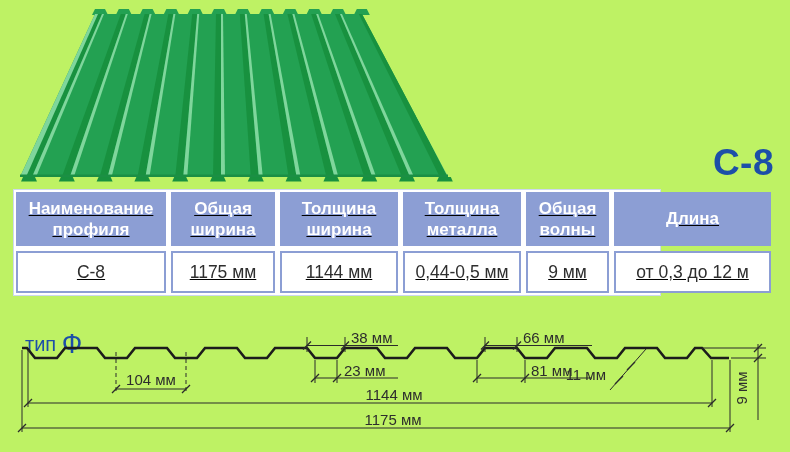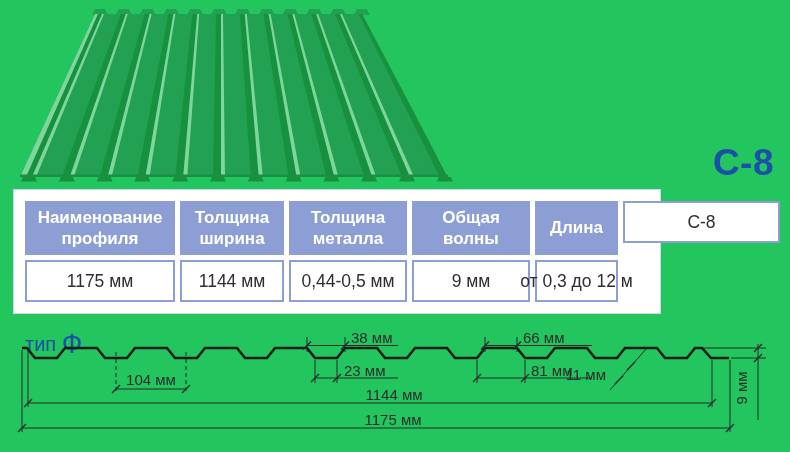--- a/index.html
+++ b/index.html
@@ -5,42 +5,42 @@
   :root{
     --accent-blue:#1c4fa8;
     --table-header-bg:#8c9ed4;
     --sheet-green:#23a152;
     --sheet-green-dark:#18913f;
     --sheet-green-light:#7fd69c;
   }
   *{box-sizing:border-box;margin:0;padding:0;}
   html,body{background:#ffffff;}
   body{font-family:"Liberation Sans","DejaVu Sans",sans-serif;}
-  .page{position:relative;width:790px;height:452px;background:#22c55e;overflow:hidden;}
+  .page{position:relative;width:790px;height:452px;background:#bef264;overflow:hidden;}
 
   
   .sheet-svg{position:absolute;left:0;top:0;width:470px;height:190px;}
 
   
   .profile-code{
     position:absolute;top:144px;right:16px;
     font-size:37px;font-weight:bold;line-height:1;
     color:var(--accent-blue,#1c4fa8);
     letter-spacing:0.5px;
   }
 
   
   .spec-table{
     position:absolute;left:13px;top:189px;width:648px;
     border:1px solid #cdd8ee;background:#ffffff;
-    padding:11px;
+    padding:2px;
     display:grid;
     grid-template-columns:150px 104px 118px 118px 83px 157px;
     grid-auto-rows:auto;
-    column-gap:5px;row-gap:5px;
+    column-gap:5px;row-gap:5px;text-decoration:underline;
   }
   .th{
     background:var(--table-header-bg,#8c9ed4);
     color:#ffffff;font-weight:bold;font-size:17px;line-height:1.25;
     height:54px;display:flex;align-items:center;justify-content:center;
     text-align:center;padding:2px 4px;
   }
   .td{
     background:#ffffff;border:2px solid var(--table-header-bg,#8c9ed4);
     color:#2e2e2e;font-size:17.5px;
@@ -126,20 +126,21 @@
         <polygon points="363.2,177 375.2,177 377.2,181.5 361.2,181.5" fill="#18913f"></polygon>
         <polygon points="401,177 413,177 415,181.5 399,181.5" fill="#18913f"></polygon>
         <polygon points="438.79999999999995,177 450.79999999999995,177 452.79999999999995,181.5 436.79999999999995,181.5" fill="#18913f"></polygon>
       </g>
   </svg>
 
   <div class="profile-code">С-8</div>
 
   <div class="spec-table">
     <div class="th">Наименование профиля</div>
+    <div class="th">Общая ширина</div>
     <div class="th">Толщина ширина</div>
     <div class="th">Толщина металла</div>
     <div class="th">Общая волны</div>
     <div class="th">Длина</div>
 
     <div class="td">С-8</div>
     <div class="td">1175 мм</div>
     <div class="td">1144 мм</div>
     <div class="td">0,44-0,5 мм</div>
     <div class="td">9 мм</div>

